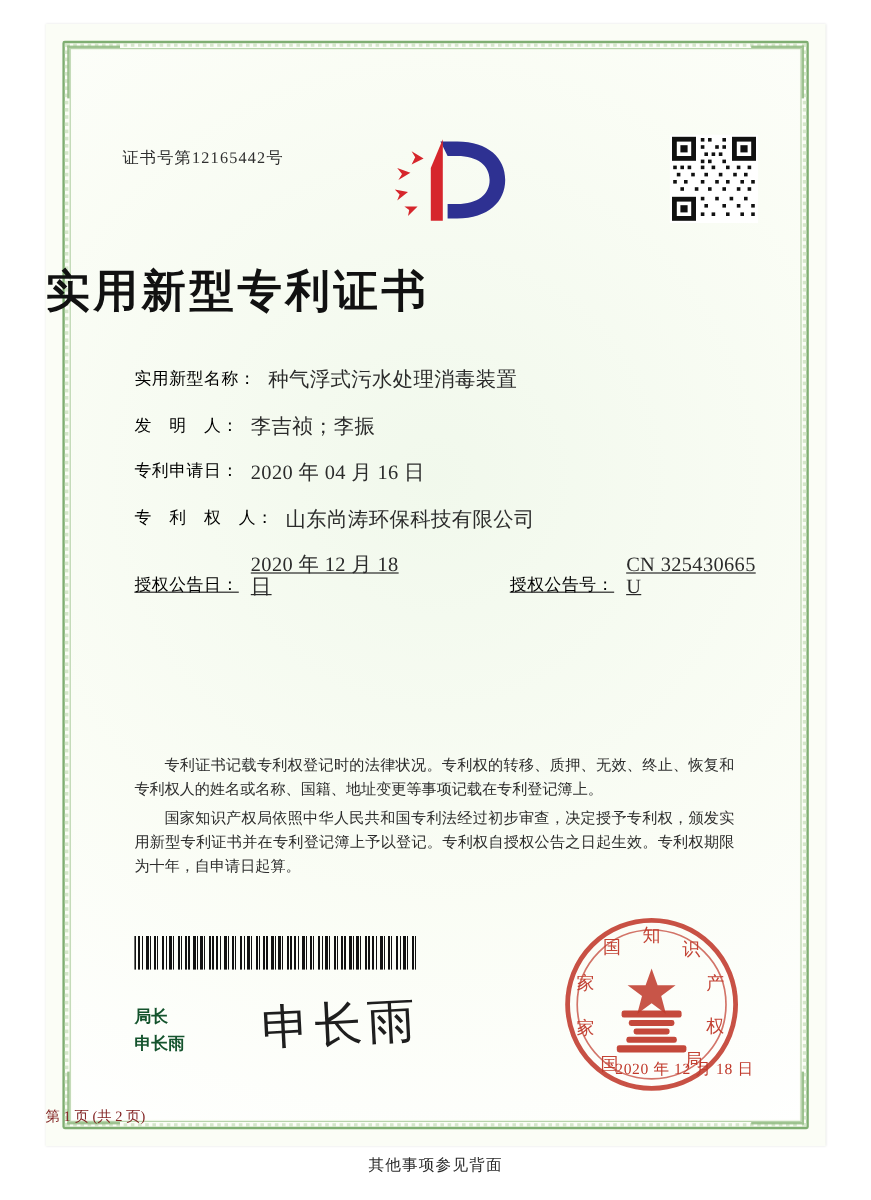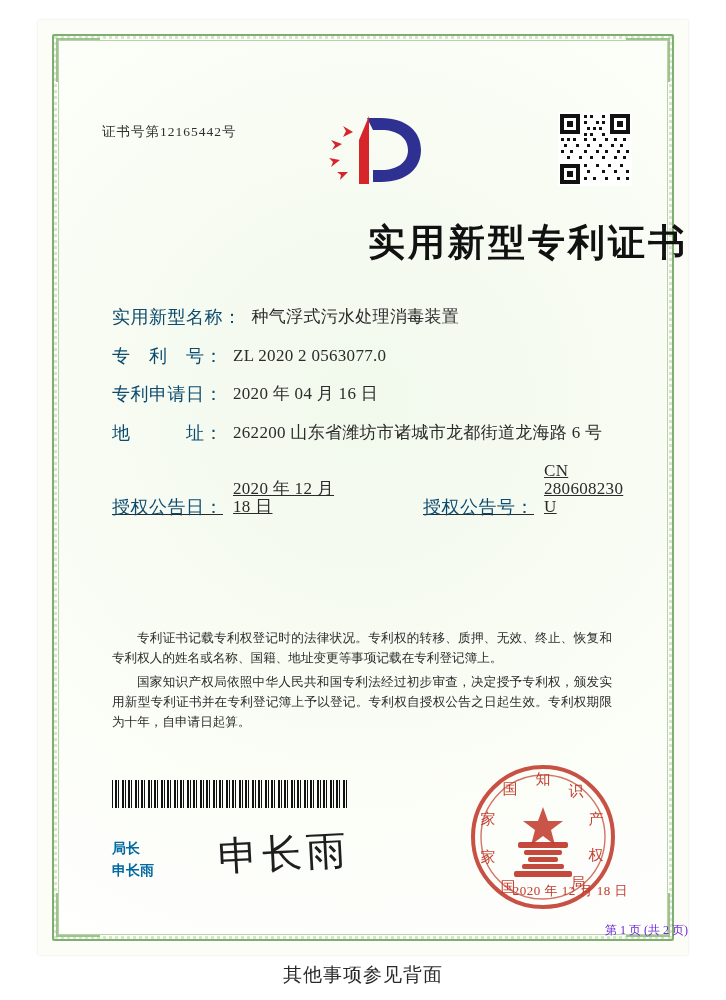--- a/index.html
+++ b/index.html
@@ -96,21 +96,21 @@
     width: 74px;
     height: 74px;
   }
 
   
   .title {
     position: absolute;
     top: 198px;
     left: 0;
     width: 650px;
-    text-align: right;
+    text-align: left;
     font-size: 37px;
     font-weight: bold;
     letter-spacing: 3px;
     color: #111;
     font-family: "Liberation Serif", serif;
   }
 
   
   .fields {
     position: absolute;
@@ -121,22 +121,22 @@
     color: #2a2a2a;
   }
   .field-row {
     display: flex;
     align-items: flex-end;
     margin-bottom: 20.5px;
     line-height: 18px;
   }
   .field-label {
     white-space: pre;
-    color: #0c4a6e;
-    font-size: 18px;
+    color: #000000;
+    font-size: 14px;
     letter-spacing: .5px;
   }
   .field-value {
     margin-left: 10px;
     color: #2b2b2b;
     font-size: 17px;
     letter-spacing: .3px;
   }
   .field-row.pair {
     justify-content: flex-start;
@@ -178,21 +178,21 @@
         #111 10px 12px, transparent 12px 13px);
   }
 
   
   .sig-label {
     position: absolute;
     left: 74px;
     top: 818px;
     font-size: 14px;
     line-height: 22px;
-    color: #0369a1;
+    color: #14532d;
     font-weight: bold;
   }
   .signature {
     position: absolute;
     left: 180px;
     top: 806px;
     font-size: 40px;
     color: #1e1e1e;
     font-family: "Liberation Serif", serif;
     transform: rotate(-3deg);
@@ -215,33 +215,33 @@
     color: #c0392b;
     letter-spacing: .5px;
   }
 
   
   .page-count {
     position: absolute;
     left: 0;
     top: 902px;
     width: 650px;
-    text-align: right;
+    text-align: left;
     font-size: 12px;
-    color: #6d28d9;
+    color: #7f1d1d;
   }
 
   
   .bottom-note {
     position: absolute;
     left: 0;
     top: 962px;
     width: 726px;
     text-align: center;
-    font-size: 19px;
+    font-size: 13px;
     color: #2a2a2a;
     letter-spacing: 1px;
   }
 </style>
 </head>
 <body>
 
 <div class="page">
 
   <div class="certificate">
@@ -337,36 +337,36 @@
     </div>
 
     <div class="title">实用新型专利证书</div>
 
     <div class="fields">
       <div class="field-row">
         <span class="field-label">实用新型名称：</span>
         <span class="field-value">种气浮式污水处理消毒装置</span>
       </div>
       <div class="field-row">
-        <span class="field-label">专　利　号：</span>
-        <span class="field-value">ZL 2020 2 0563077.0</span>
+        <span class="field-label">发　明　人：</span>
+        <span class="field-value">李吉祯；李振</span>
       </div>
       <div class="field-row">
         <span class="field-label">专利申请日：</span>
         <span class="field-value">2020 年 04 月 16 日</span>
       </div>
       <div class="field-row">
-        <span class="field-label">地　　　址：</span>
-        <span class="field-value">262200 山东省潍坊市诸城市龙都街道龙海路 6 号</span>
+        <span class="field-label">专　利　权　人：</span>
+        <span class="field-value">山东尚涛环保科技有限公司</span>
       </div>
       <div class="field-row pair">
         <span class="field-label">授权公告日：</span>
         <span class="field-value">2020 年 12 月 18 日</span>
         <span class="field-label second-label">授权公告号：</span>
-        <span class="field-value">CN 280608230 U</span>
+        <span class="field-value">CN 325430665 U</span>
       </div>
     </div>
 
     <div class="para-block">
       <p>专利证书记载专利权登记时的法律状况。专利权的转移、质押、无效、终止、恢复和专利权人的姓名或名称、国籍、地址变更等事项记载在专利登记簿上。</p>
       <p>国家知识产权局依照中华人民共和国专利法经过初步审查，决定授予专利权，颁发实用新型专利证书并在专利登记簿上予以登记。专利权自授权公告之日起生效。专利权期限为十年，自申请日起算。</p>
     </div>
 
     <div class="barcode"></div>
 

